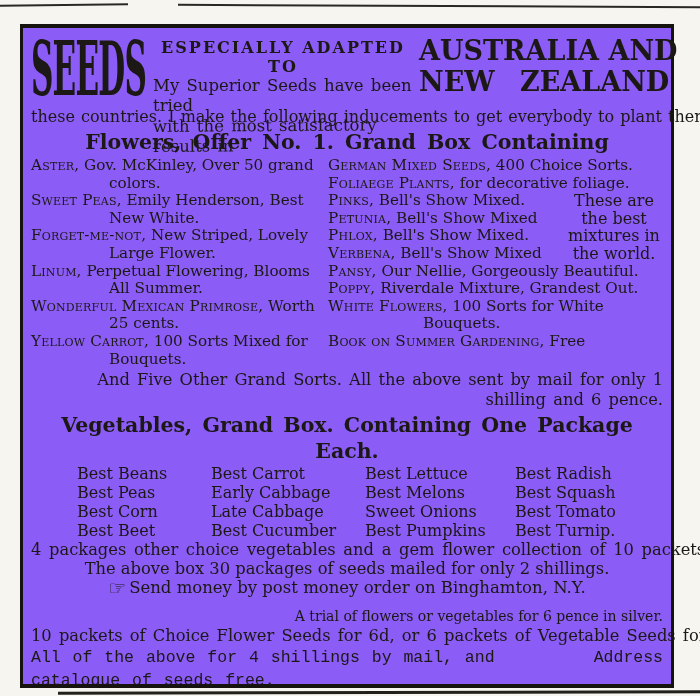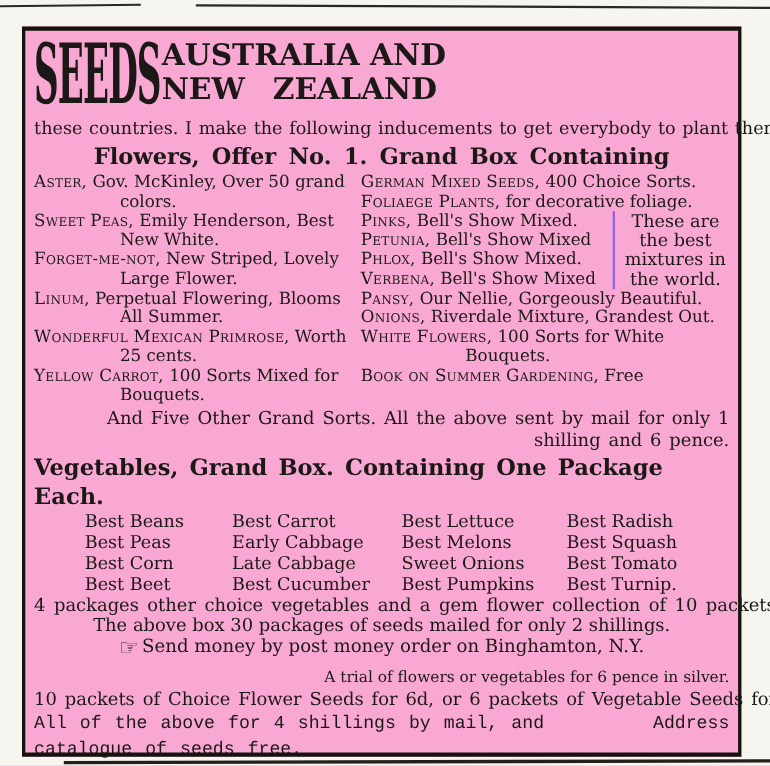--- a/index.html
+++ b/index.html
@@ -9,21 +9,21 @@
     font-family:"DejaVu Serif","Liberation Serif",serif;
   }
   
   .rule-a { position:absolute; top:4px; left:0; width:128px; height:2px; background:#2a2824; transform:rotate(-0.6deg); }
   .rule-b { position:absolute; top:5px; left:178px; width:522px; height:2px; background:#2a2824; transform:rotate(0.25deg); }
   .rule-c { position:absolute; top:691px; left:58px; width:642px; height:3px; background:#23201c; transform:rotate(-0.15deg); }
 
   .frame {
     position:absolute; left:20px; top:24px; width:654px; height:664px;
     border:3px solid #16130f; border-top-width:4px; border-bottom-width:4px;
-    padding:2px 8px 0 8px; background:#f9a8d4;
+    padding:2px 8px 0 8px; background:#8b5cf6;
   }
 
   
   .header { display:flex; align-items:flex-start; height:74px; margin-top:2px; }
   .brand {
     width:116px; height:72px; display:flex; align-items:center; overflow:visible;
   }
   .brand span {
     display:inline-block; font-weight:bold; font-size:74px; line-height:64px;
     letter-spacing:-2px; transform:scale(0.42,1.02); transform-origin:left center; white-space:nowrap;
@@ -50,21 +50,21 @@
   .mix-row { display:flex; align-items:stretch; }
   .mix-items { flex:1; }
   .mix-items .entry { padding-left:0; text-indent:0; white-space:nowrap; }
   .mix-note {
     width:106px; border-left:2px solid #8b5cf6; margin-left:4px; padding-left:6px;
     font-size:16px; line-height:17.6px; text-align:center;
   }
   .closing { font-size:16.3px; line-height:19.5px; text-align:right; word-spacing:2px; margin-top:2px; }
 
   
-  .veg-heading { text-align:left; font-weight:bold; font-size:20.5px; line-height:26px; margin-top:3px; word-spacing:3px; }
+  .veg-heading { text-align:center; font-weight:bold; font-size:20.5px; line-height:26px; margin-top:3px; word-spacing:3px; }
   .veg-table { display:grid; grid-template-columns:1fr 1.15fr 1.12fr 1fr; padding:1px 14px 0 46px; }
   .veg-cell { font-size:16px; line-height:18.8px; }
   .note-wide { font-size:16.3px; line-height:19px; word-spacing:2.5px; white-space:nowrap; }
   .note-center { font-size:16.3px; line-height:19px; text-align:center; }
   .send-line { display:flex; justify-content:center; align-items:center; font-size:16.5px; line-height:20px; }
   .manicule { font-size:20px; line-height:18px; margin-right:3px; }
 
   
   .offers { margin-top:8px; }
   .offer-trial { text-align:right; font-size:14px; line-height:20px; }
@@ -82,20 +82,25 @@
 
 <div class="rule-a"></div>
 <div class="rule-b"></div>
 <div class="rule-c"></div>
 
 <div class="frame">
 
   <div class="header">
     <div class="brand">
       <span>SEEDS</span>
+    </div>
+    <div class="header-mid">
+      <div class="hm1">ESPECIALLY ADAPTED TO</div>
+      <div class="hm2">My Superior Seeds have been tried</div>
+      <div class="hm3">with the most satisfactory results in</div>
     </div>
     <div class="header-right">
       <div class="hr1">AUSTRALIA AND</div>
       <div class="hr2">NEW ZEALAND</div>
     </div>
   </div>
   <div class="tagline">these countries.  I make the following inducements to get everybody to plant them</div>
 
   <div class="sec-heading">Flowers, Offer No. 1.  Grand Box Containing</div>
 
@@ -122,21 +127,21 @@
         </div>
         <div class="mix-note">
           <div>These are</div>
           <div>the best</div>
           <div>mixtures in</div>
           <div>the world.</div>
         </div>
       </div>
 
       <div class="entry"><span class="sc">Pansy,</span> <span>Our Nellie, Gorgeously Beautiful.</span></div>
-      <div class="entry"><span class="sc">Onions,</span> <span>Riverdale Mixture, Grandest Out.</span></div>
+      <div class="entry"><span class="sc">Poppy,</span> <span>Riverdale Mixture, Grandest Out.</span></div>
       <div class="entry"><span class="sc">White Flowers,</span> <span>100 Sorts for White Bouquets.</span></div>
       <div class="entry"><span class="sc">Book on Summer Gardening,</span> <span>Free</span></div>
     </div>
   </div>
 
   <div class="closing">And Five Other Grand Sorts.  All the above sent by mail for only 1 shilling and 6 pence.</div>
 
   <div class="veg-heading">Vegetables, Grand Box.  Containing One Package Each.</div>
 
   <div class="veg-table">

